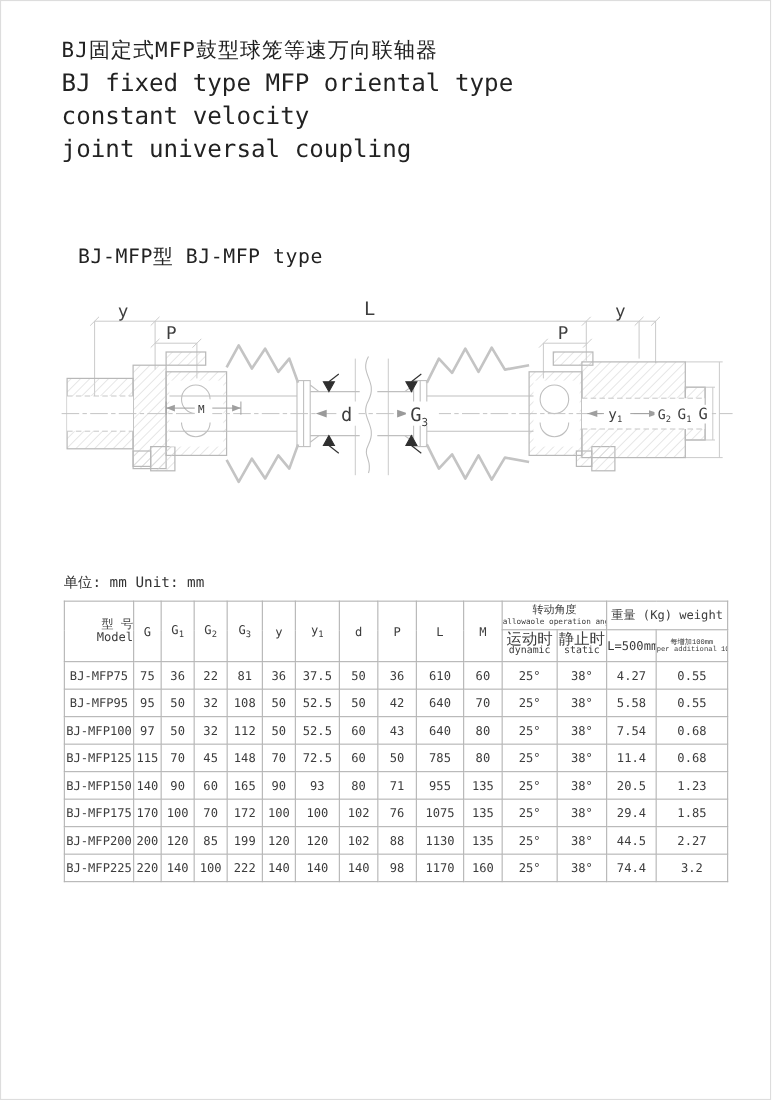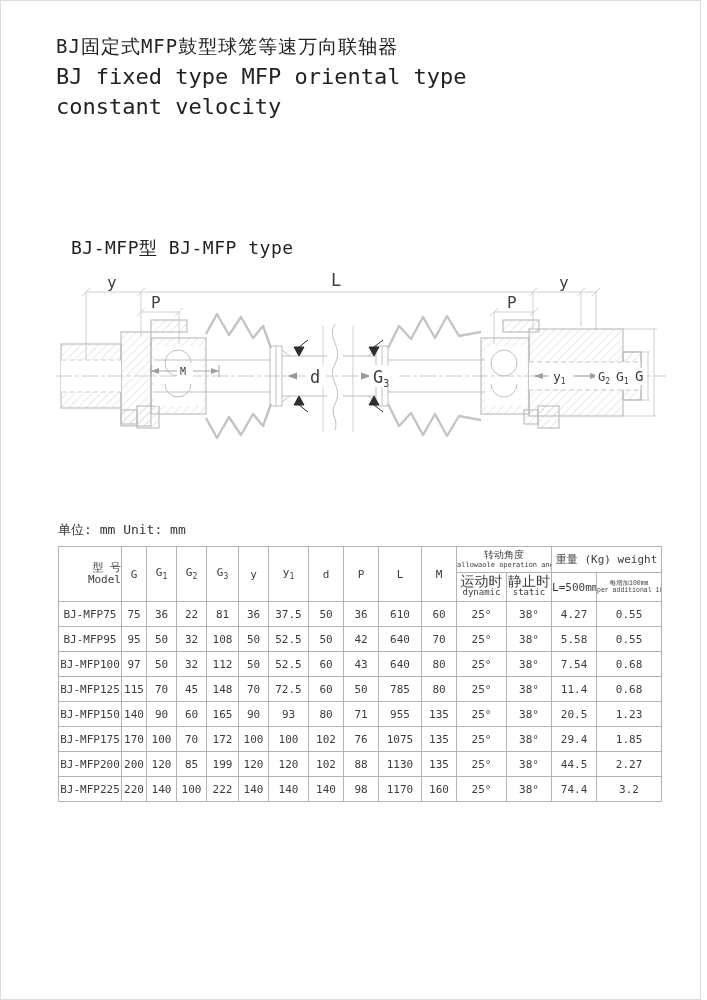--- a/index.html
+++ b/index.html
@@ -5,21 +5,21 @@
   html,body{margin:0;padding:0;background:#ffffff;}
   .page{
     position:relative;width:701px;height:1000px;background:#ffffff;
     border:1px solid #ddd;box-sizing:border-box;overflow:hidden;
     font-family:"DejaVu Sans Mono","Liberation Mono",monospace;
     color:#2e2e2e;
   }
   .title-block{position:absolute;left:55px;top:30px;width:480px;}
   .title-cn{font-size:19px;line-height:31px;letter-spacing:1px;color:#222;}
   .title-en{font-size:22px;line-height:30px;color:#222;}
-  .section-heading{position:absolute;left:70px;top:235px;font-size:18px;color:#222;letter-spacing:0.5px;}
+  .section-heading{position:absolute;left:70px;top:220px;font-size:18px;color:#222;letter-spacing:0.5px;}
   .diagram-wrap{position:absolute;left:50px;top:263px;width:620px;height:215px;}
   .unit-line{position:absolute;left:57px;top:520px;font-size:13px;color:#333;}
   .spec-table{
     position:absolute;left:57px;top:545px;width:603px;
     border-collapse:collapse;table-layout:fixed;
     font-size:11px;color:#3c3c3c;
   }
   .spec-table th,.spec-table td{
     border:1px solid #b3b3b3;text-align:center;vertical-align:middle;
     padding:0;font-weight:normal;overflow:hidden;white-space:nowrap;
@@ -39,20 +39,21 @@
   .lbl{fill:#3e3e3e;font-family:"DejaVu Sans Mono","Liberation Mono",monospace;}
 </style>
 </head>
 <body>
 
 <div class="page">
 
   <div class="title-block">
     <div class="title-cn">BJ固定式MFP鼓型球笼等速万向联轴器</div>
     <div class="title-en">BJ fixed type MFP oriental type constant velocity</div>
+    <div class="title-en">joint universal coupling</div>
   </div>
 
   <div class="section-heading">BJ-MFP型 BJ-MFP type</div>
 
   <div class="diagram-wrap">
     <svg width="620" height="215" viewBox="0 0 620 215">
       <defs>
         <pattern id="hatch" width="6" height="6" patternUnits="userSpaceOnUse" patternTransform="rotate(45)">
           <line x1="0" y1="0" x2="0" y2="6" stroke="#d2d2d2" stroke-width="1"></line>
         </pattern>

